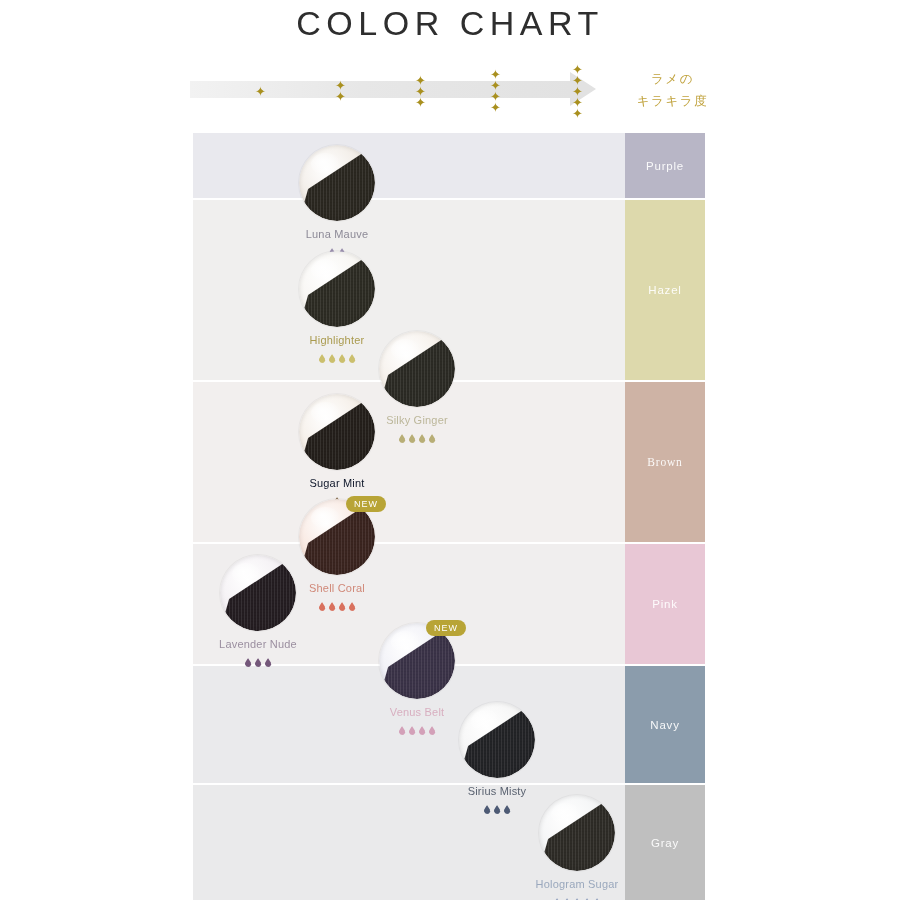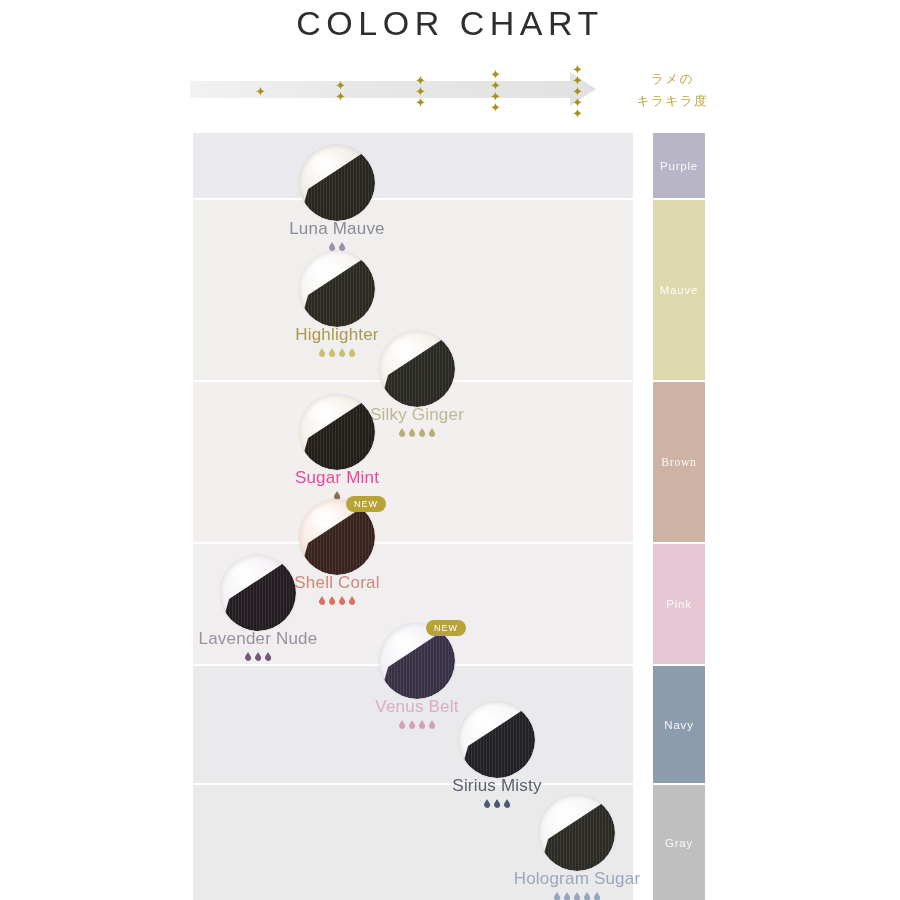--- a/index.html
+++ b/index.html
@@ -47,21 +47,21 @@
     position: absolute; left: 435px; top: 8px; width: 95px;
     color: #c0a23c; font-size: 12.5px; line-height: 22px;
     letter-spacing: 1.6px; text-align: center;
   }
 
   
   .grid { position: absolute; left: 193px; top: 133px; width: 512px; height: 767px; }
   .row { position: absolute; left: 0; width: 512px; }
   .row-bg { position: absolute; left: 0; top: 0; width: 440px; height: 100%; }
   .row-chip {
-    position: absolute; right: 0; top: 0; width: 52px; height: 100%;
+    position: absolute; right: 0; top: 0; width: 80px; height: 100%;
     display: flex; align-items: center; justify-content: center;
   }
   .chip-label {
     color: #ffffff; font-size: 11.5px; letter-spacing: 0.8px;
     opacity: .92;
   }
 
   
   .item { position: absolute; width: 150px; text-align: center; }
   .lens {
@@ -83,21 +83,21 @@
     background-image:
       repeating-linear-gradient(90deg, rgba(255,255,255,.25) 0 1px, transparent 1px 3px),
       repeating-linear-gradient(0deg, rgba(0,0,0,.12) 0 1px, transparent 1px 3px);
   }
   .lens-gloss {
     position: absolute; left: 16%; top: 10%; width: 38%; height: 30%;
     background: radial-gradient(ellipse at 40% 40%, rgba(255,255,255,.95), rgba(255,255,255,0) 70%);
     border-radius: 50%;
   }
   .item-name {
-    margin-top: 0; font-size: 17px; letter-spacing: .2px; line-height: 15px;
+    margin-top: 6px; font-size: 11px; letter-spacing: .2px; line-height: 15px;
   }
   .drops { margin-top: 4px; height: 12px; line-height: 12px; }
   .drop {
     display: inline-block; width: 7px; height: 9px; margin: 0 1.5px;
     border-radius: 50% 50% 50% 50% / 62% 62% 38% 38%;
     transform: rotate(0deg);
     clip-path: polygon(50% 0%, 88% 48%, 96% 72%, 78% 96%, 50% 100%, 22% 96%, 4% 72%, 12% 48%);
   }
   .badge {
     position: absolute; top: -3px; right: 6px;
@@ -153,21 +153,21 @@
   <div class="grid" id="grid">
       <div class="row" style="top: 0px; height: 65px;">
         <div class="row-bg" style="background: rgb(233, 233, 238);"></div>
         <div class="row-chip" style="background: rgb(184, 182, 198);">
           <span class="chip-label">Purple</span>
         </div>
       </div>
       <div class="row" style="top: 67px; height: 180px;">
         <div class="row-bg" style="background: rgb(240, 239, 238);"></div>
         <div class="row-chip" style="background: rgb(221, 217, 172);">
-          <span class="chip-label">Mauve</span>
+          <span class="chip-label">Hazel</span>
         </div>
       </div>
       <div class="row" style="top: 249px; height: 160px;">
         <div class="row-bg" style="background: rgb(242, 239, 238);"></div>
         <div class="row-chip" style="background: rgb(206, 179, 165); font-family: Liberation Serif, serif;">
           <span class="chip-label">Brown</span>
         </div>
       </div>
       <div class="row" style="top: 411px; height: 120px;">
         <div class="row-bg" style="background: rgb(240, 238, 238);"></div>
@@ -233,21 +233,21 @@
         <div style="position: relative; width: 150px;">
           <div class="lens">
             <div class="lens-base" style="background: radial-gradient(circle at 36% 32%, rgb(255, 255, 255) 0%, rgb(243, 236, 228) 55%, rgb(220, 215, 210) 100%);"></div>
             <div class="lens-dark" style="background: linear-gradient(135deg, rgb(36, 31, 27) 0%, rgb(36, 31, 27) 100%); clip-path: polygon(100% 0%, 100% 100%, 0% 100%, 12% 58%);">
               <div class="lens-tex"></div>
             </div>
             <div class="lens-gloss"></div>
             <div class="lens-ring"></div>
           </div>
         </div>
-        <div class="item-name" style="color: #ec4899;">Sugar Mint</div>
+        <div class="item-name" style="color: #0f172a;">Sugar Mint</div>
         <div class="drops"><span class="drop" style="background: rgb(138, 113, 84);"></span></div>
       </div>
       <div class="item" style="left: 69px; top: 366px;">
         <div style="position: relative; width: 150px;">
           <div class="lens">
             <div class="lens-base" style="background: radial-gradient(circle at 36% 32%, rgb(255, 255, 255) 0%, rgb(247, 227, 218) 55%, rgb(220, 215, 210) 100%);"></div>
             <div class="lens-dark" style="background: linear-gradient(135deg, rgb(58, 36, 31) 0%, rgb(58, 36, 31) 100%); clip-path: polygon(100% 0%, 100% 100%, 0% 100%, 12% 58%);">
               <div class="lens-tex"></div>
             </div>
             <div class="lens-gloss"></div>

